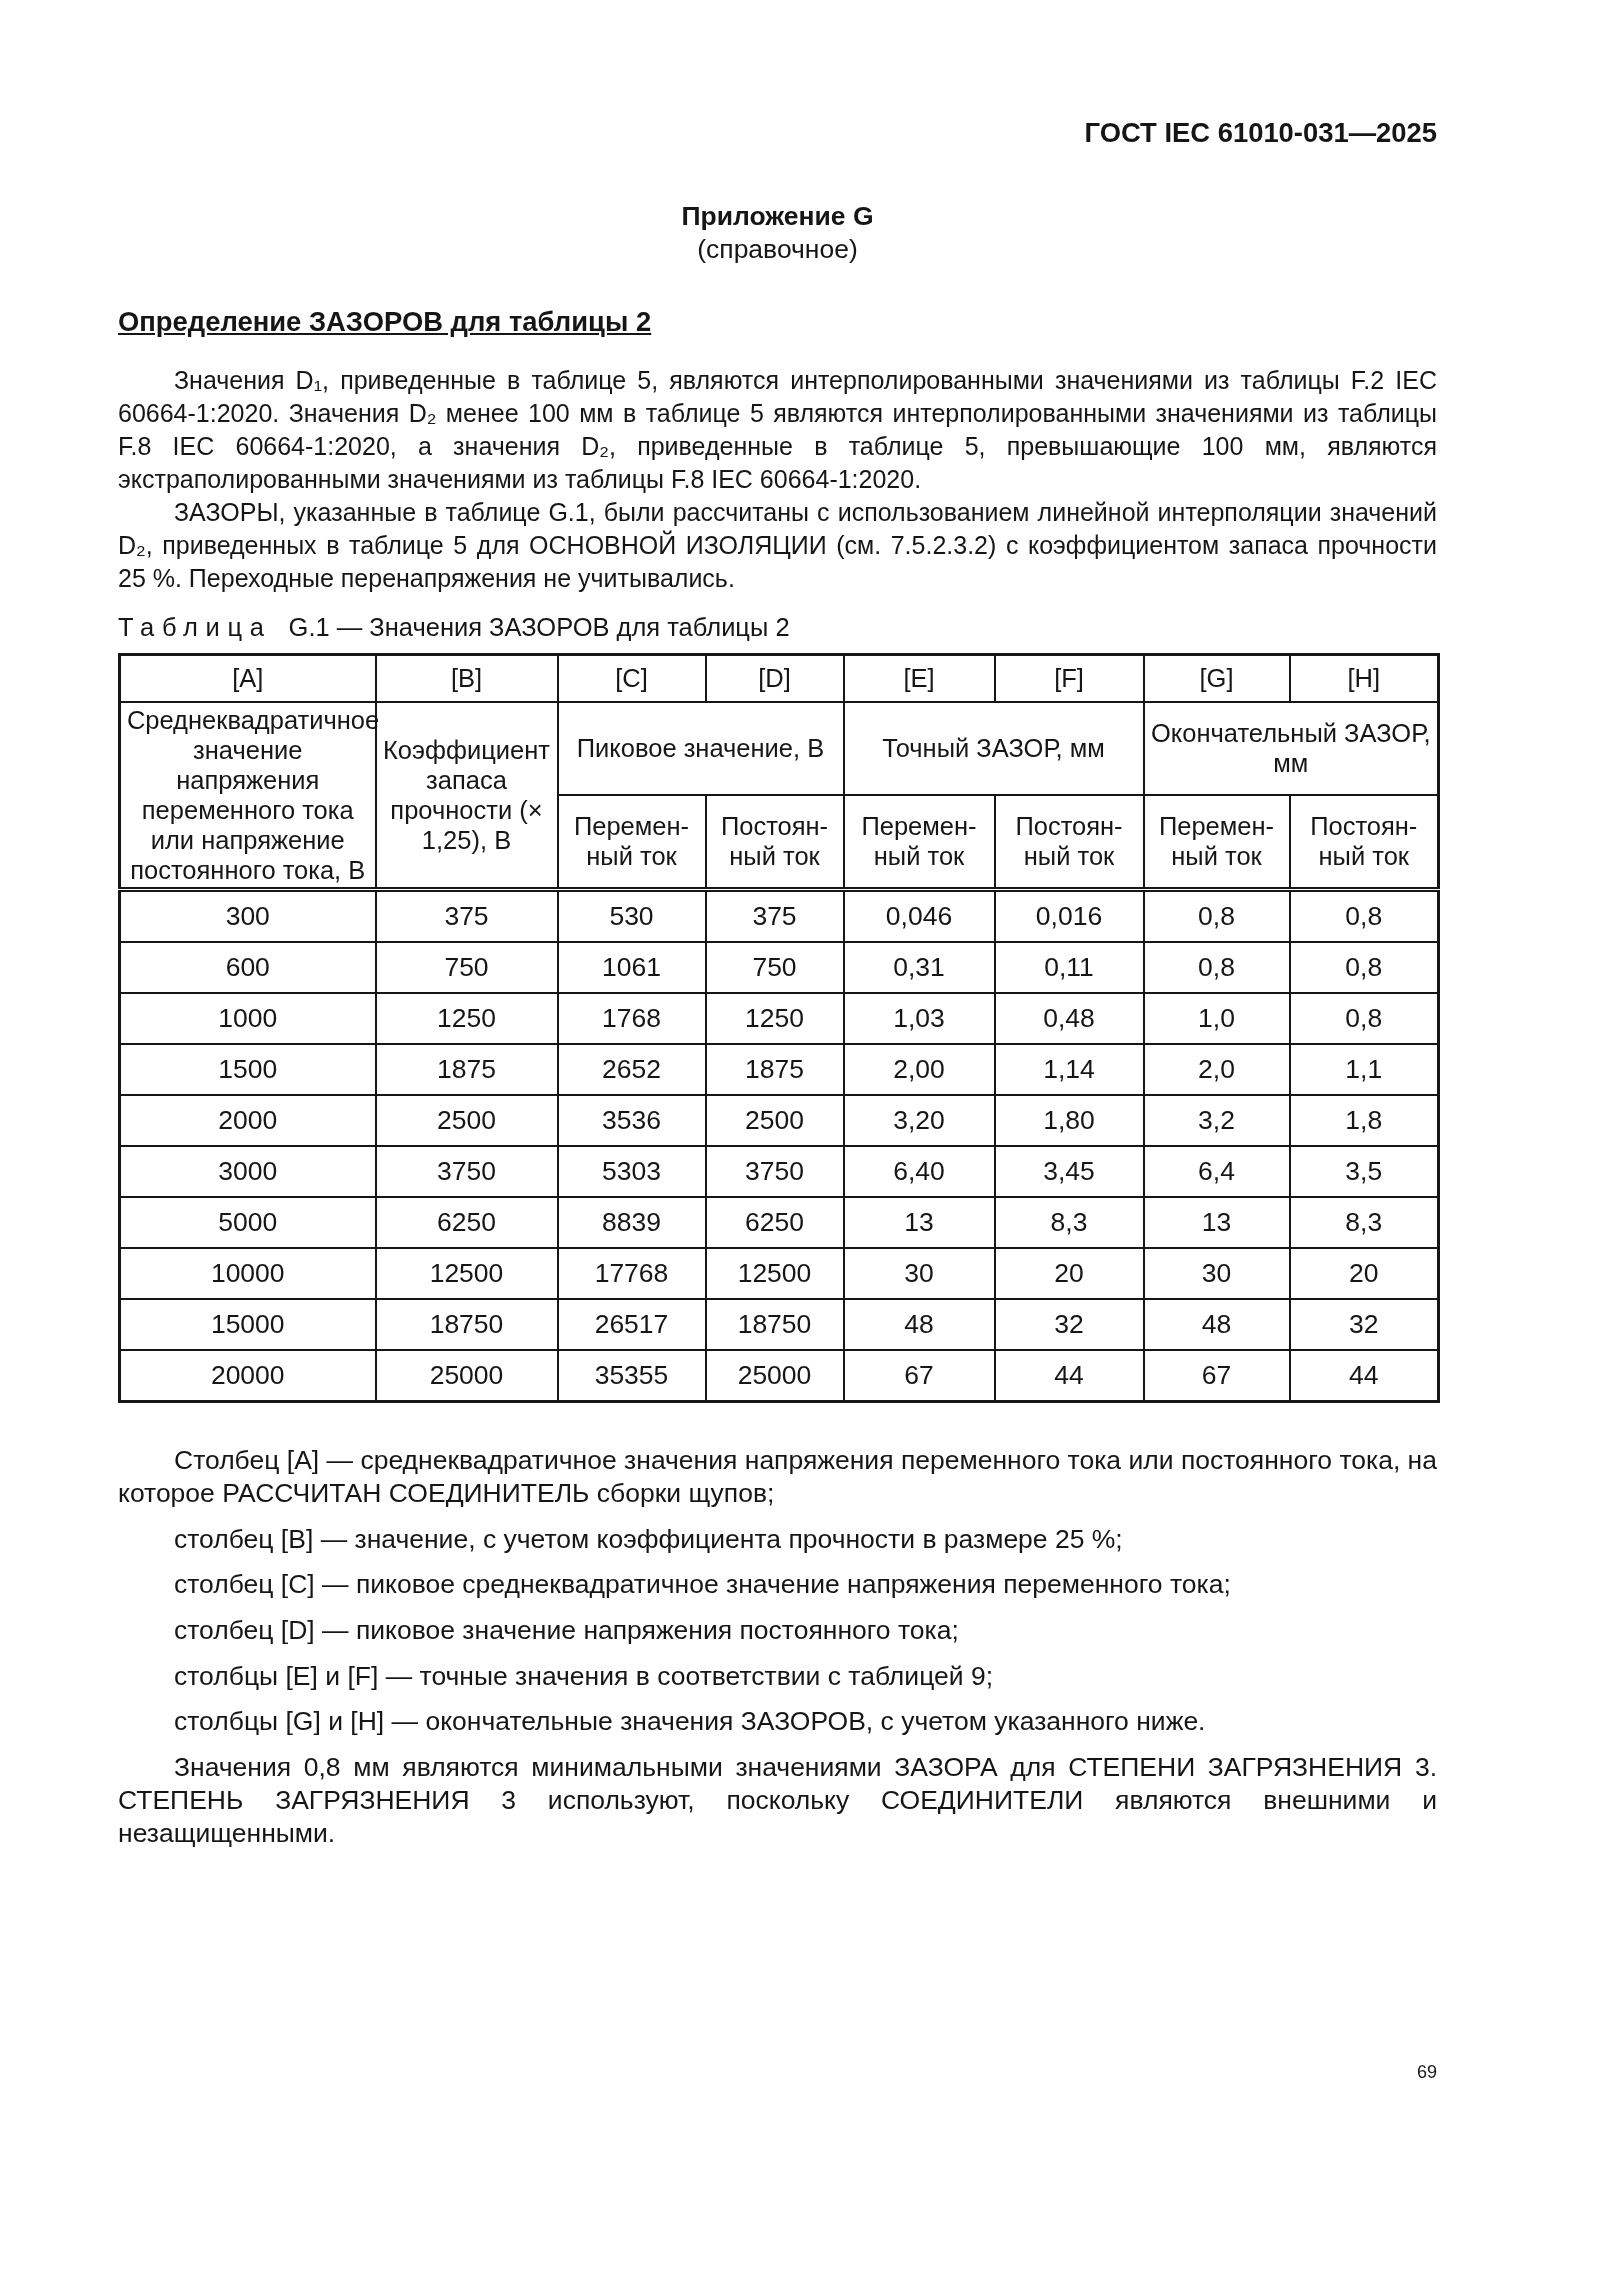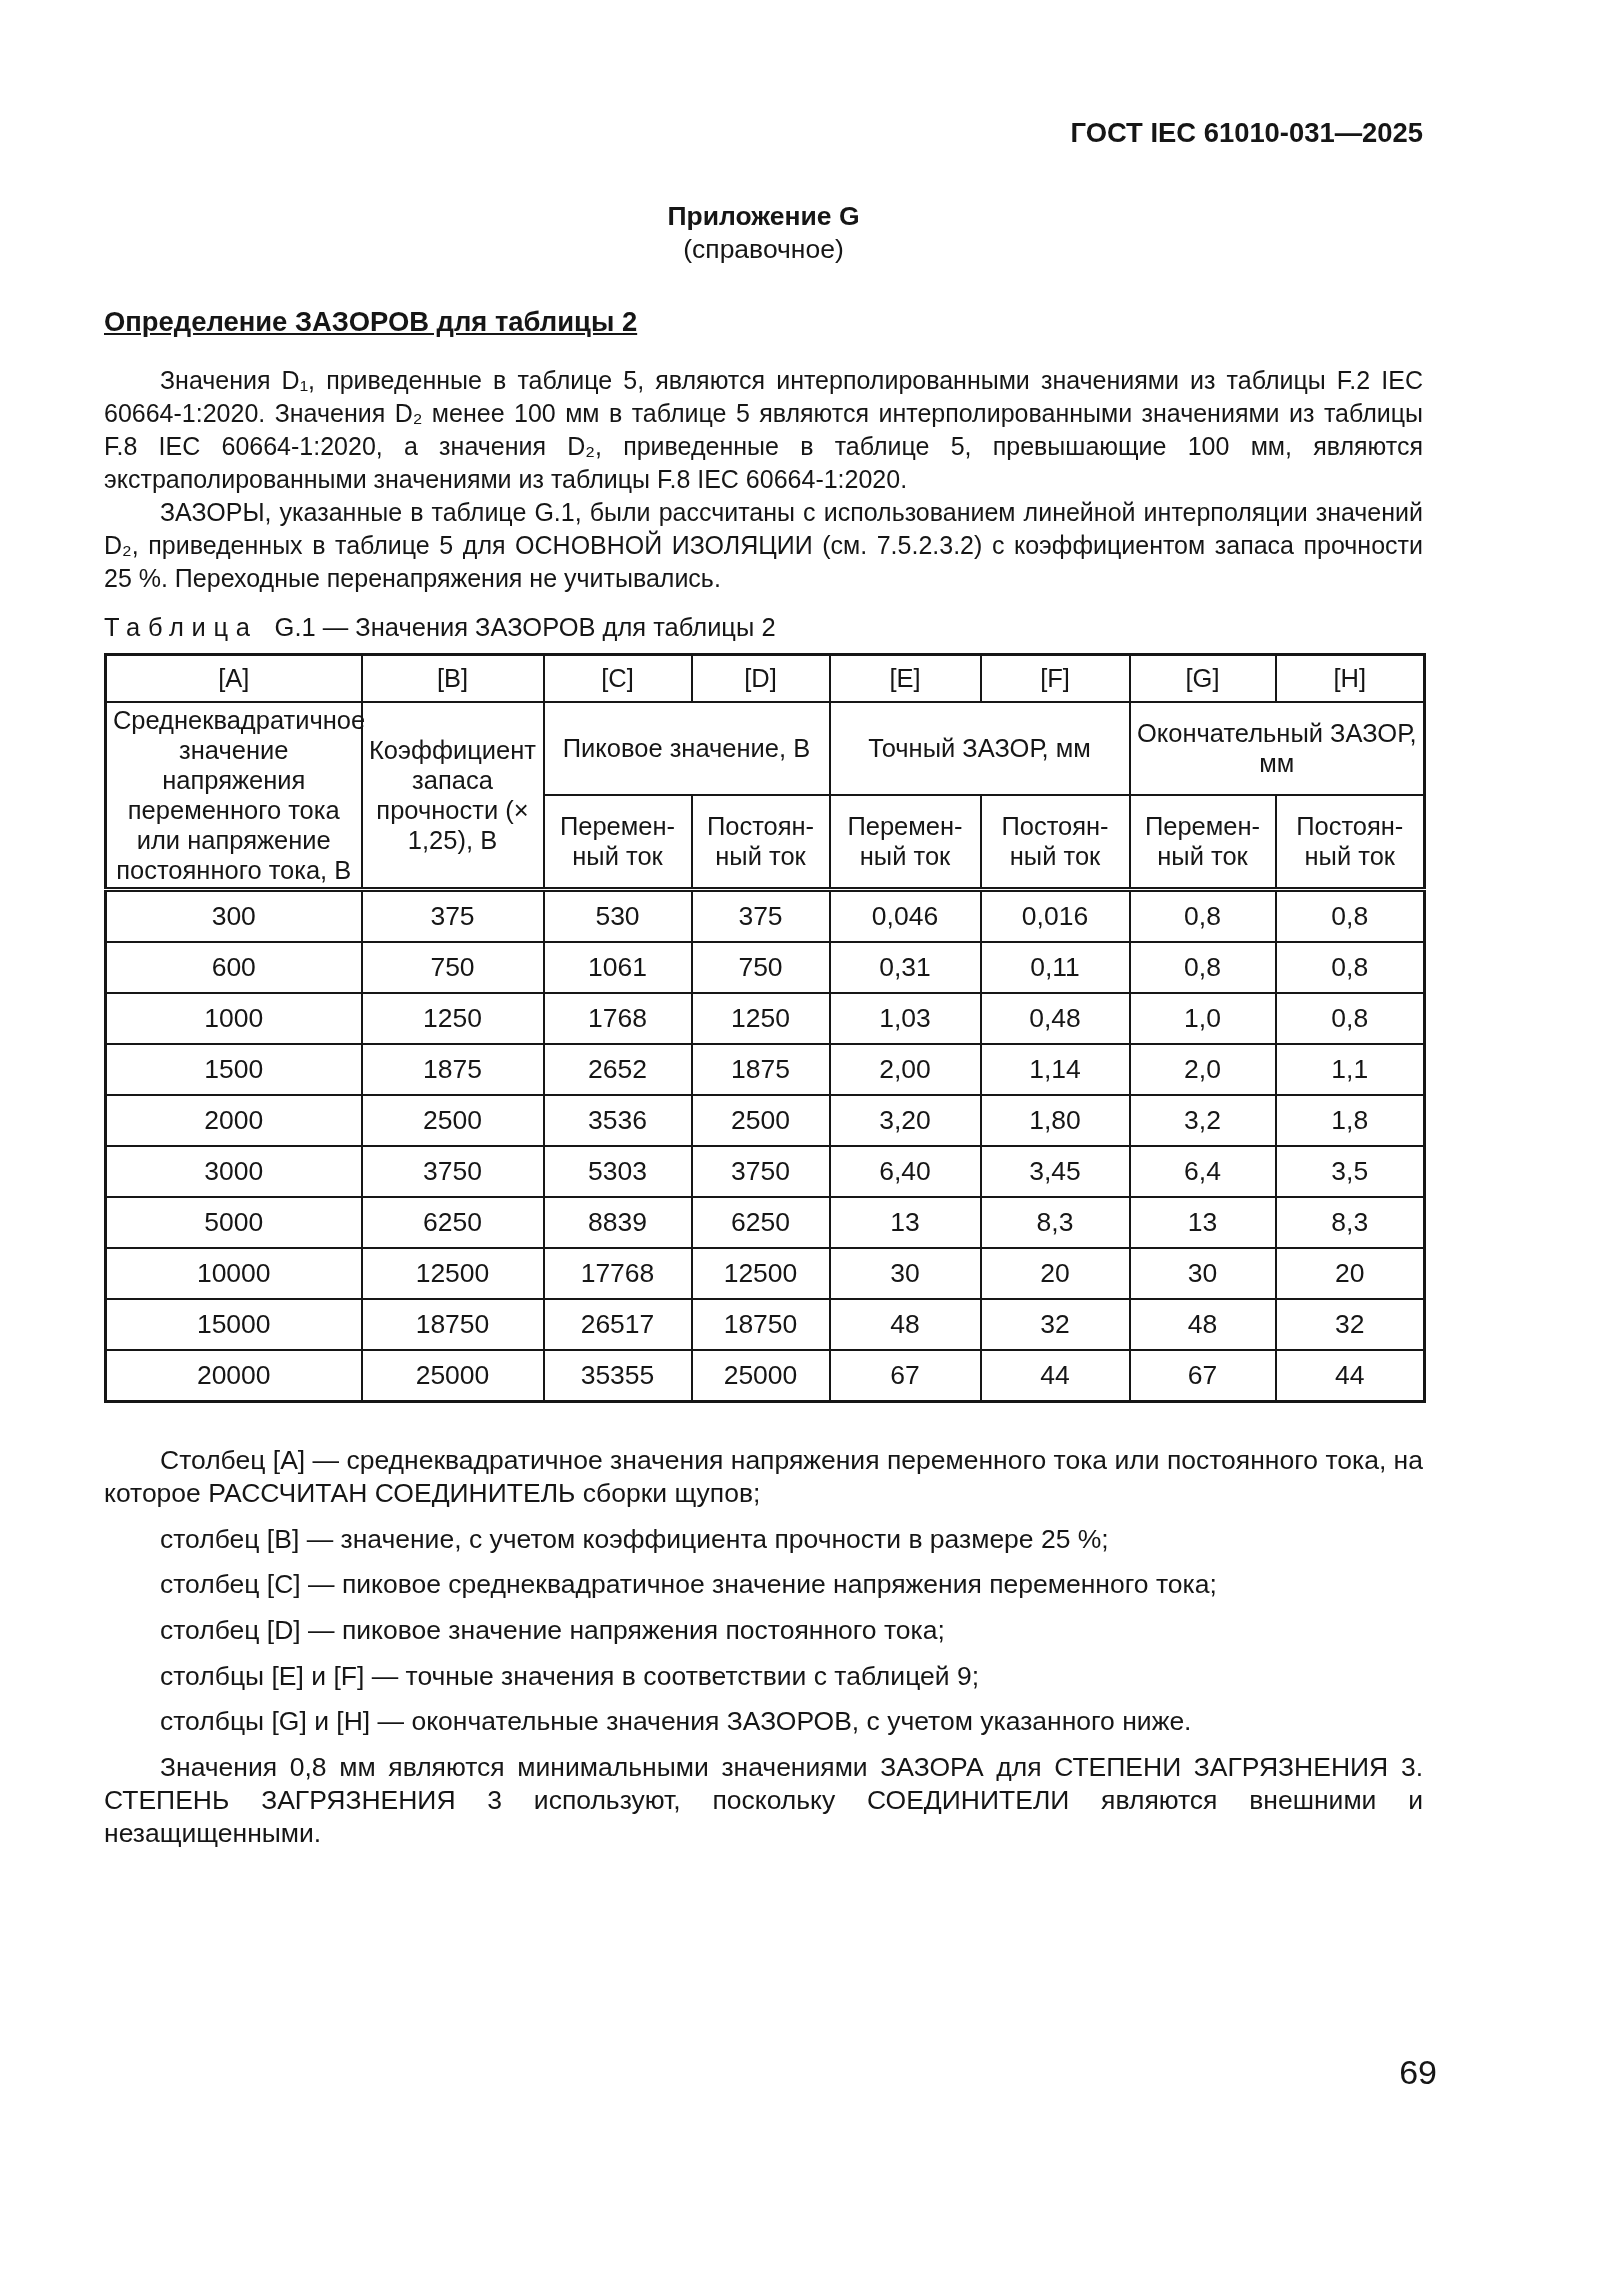--- a/index.html
+++ b/index.html
@@ -4,21 +4,21 @@
 <style>
   html,body{margin:0;padding:0;background:#ffffff;}
   .page{
     position:relative;
     width:1621px;height:2293px;
     background:#ffffff;
     color:#161616;
     font-family:"Liberation Sans","DejaVu Sans",sans-serif;
     overflow:hidden;
   }
-  .content{position:absolute;left:104px;top:0;width:1319px;}
+  .content{position:absolute;left:118px;top:0;width:1319px;}
   .doc-code{
     margin-top:116px;
     text-align:right;
     font-weight:bold;
     font-size:27.4px;line-height:33px;
   }
   .app-title{margin-top:51px;text-align:center;font-weight:bold;font-size:26.5px;line-height:33px;}
   .app-subtitle{text-align:center;font-weight:normal;font-size:26.5px;line-height:33px;}
   .section-heading{margin-top:39px;text-align:left;font-weight:bold;font-size:27.4px;line-height:33px;text-decoration:underline;}
   p.body-par{
@@ -61,21 +61,21 @@
     margin:0 0 12.7px 0;
     font-size:26.5px;line-height:33px;
     text-align:justify;
     text-indent:56px;
   }
   .notes{margin-top:41px;}
   .page-number{
     position:absolute;
     top:2056px;left:118px;width:1319px;
     text-align:right;
-    font-size:34px;line-height:33px;
+    font-size:18px;line-height:33px;
   }
 </style>
 </head>
 <body>
 
 <div class="page">
   <div class="content">
 
     <div class="doc-code">ГОСТ IEC 61010-031—2025</div>
 

